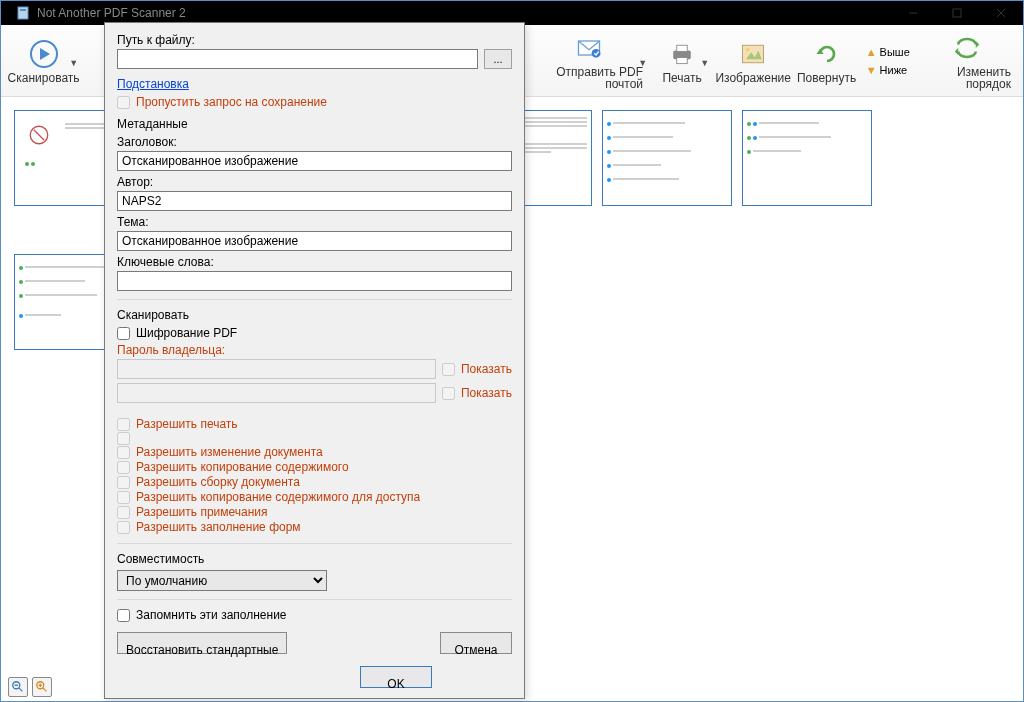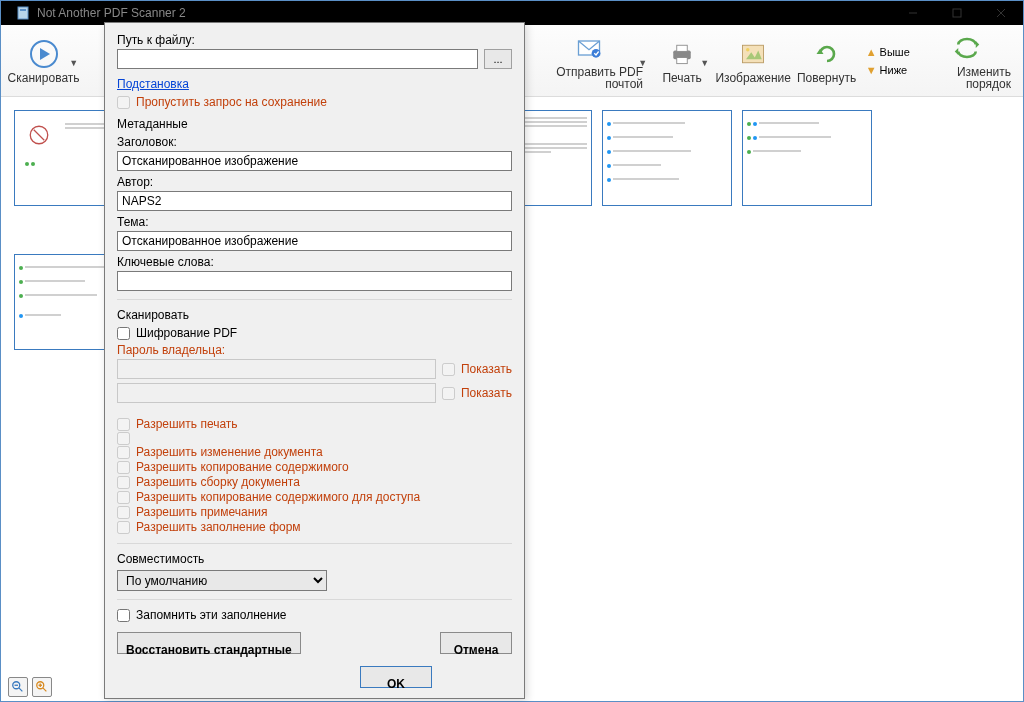--- a/index.html
+++ b/index.html
@@ -45,21 +45,21 @@
 .m-input-disabled { background: #f0f0f0; border-color: #c8c8c8; color: #bbb; }
 .m-row { display: flex; align-items: center; gap: 6px; margin-bottom: 4px; }
 .m-link { color: #0645d6; text-decoration: underline; font-size: 12px; cursor: pointer; margin-top: 4px; display: inline-block; }
 .m-check { display: flex; align-items: center; gap: 6px; font-size: 12px; margin: 3px 0; }
 .m-check input { width: 13px; height: 13px; }
 .m-section { font-size: 12px; margin: 8px 0 4px; }
 .m-hr { border: none; border-top: 1px solid #d9d9d9; margin: 8px 0; }
 .m-browse { width: 28px; height: 20px; border: 1px solid #a0a0a0; background: #e8e8e8; cursor: pointer; font-size: 11px; }
 .m-select { width: 210px; height: 21px; border: 1px solid #7a7a7a; background: #e8e8e8; padding: 1px 4px; font-size: 12px; }
 .m-buttons { display: flex; gap: 8px; justify-content: flex-start; margin-top: 10px; }
-.m-button { min-width: 72px; height: 22px; border: 1px solid #8a8a8a; background: #e8e8e8; font-size: 12px; cursor: pointer; padding: 10px 8px; font-weight: bold; }
+.m-button { min-width: 72px; height: 22px; border: 1px solid #8a8a8a; background: #e8e8e8; font-size: 12px; cursor: pointer; padding: 10px 8px; }
 .m-button.primary { border-color: #3a7abf; margin-top: 34px; }
 .perm-list .m-check { margin: 0; line-height: 15px; }
 
 
 .tc-line { height: 2px; background: #d0d0d0; margin: 2px 0; }
 .tc-dot { width: 4px; height: 4px; border-radius: 50%; display: inline-block; margin-right: 2px; }
 .tc-green { background: #4caf50; }
 .tc-blue { background: #2196f3; }
 </style>
 </head>

